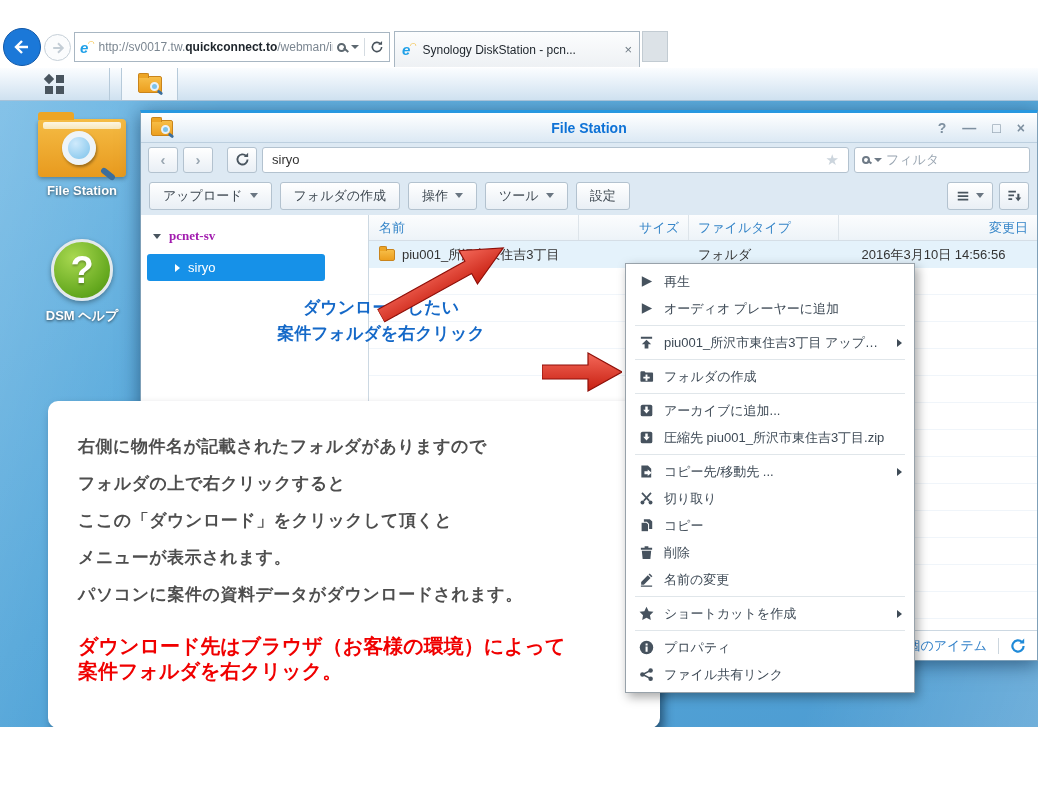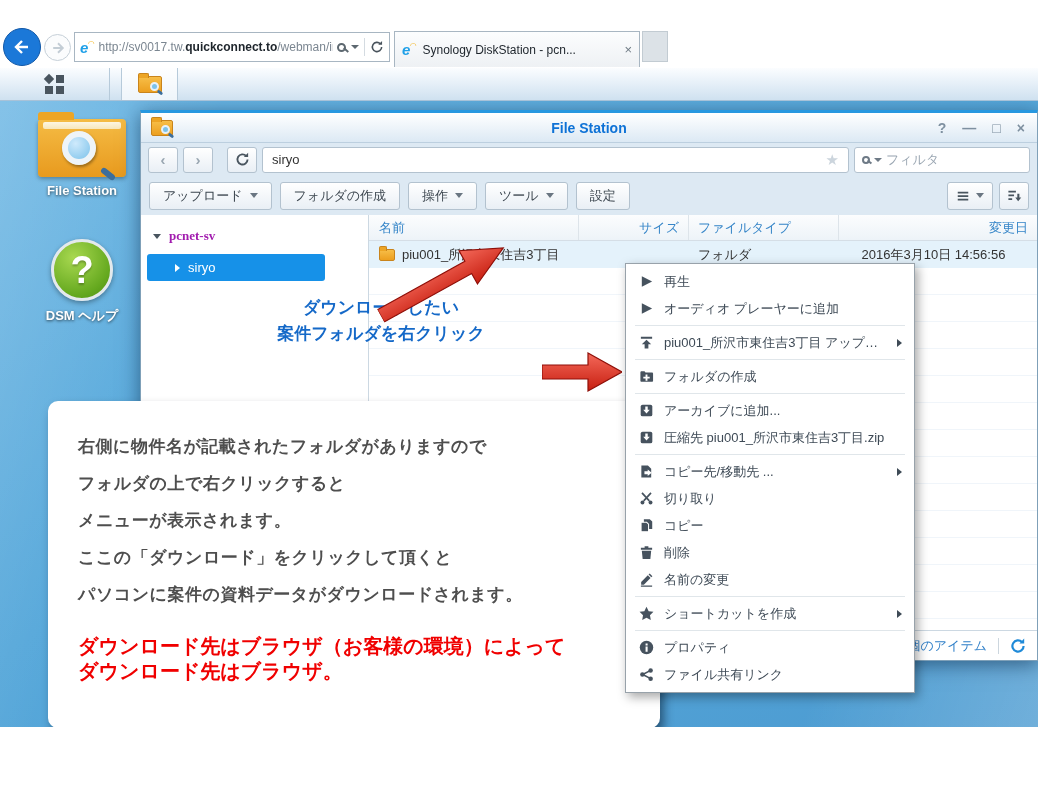--- a/index.html
+++ b/index.html
@@ -465,22 +465,22 @@
             <stop offset="0" stop-color="#f4695a"></stop>
             <stop offset="1" stop-color="#c71e10"></stop>
           </linearGradient>
         </defs>
       <polygon points="0,15 46,15 46,3 80,22 46,41 46,29 0,29" fill="url(#ag2)" stroke="#8f0f08" stroke-width="1.2"></polygon>
     </svg>
 
     <div class="note-box">
       <div class="note-line">右側に物件名が記載されたフォルダがありますので</div>
       <div class="note-line">フォルダの上で右クリックすると</div>
+      <div class="note-line">ここの「ダウンロード」をクリックして頂くと</div>
       <div class="note-line">メニューが表示されます。</div>
-      <div class="note-line">ここの「ダウンロード」をクリックして頂くと</div>
       <div class="note-line">パソコンに案件の資料データがダウンロードされます。</div>
       <div class="warn">
         <div>ダウンロード先はブラウザ（お客様の環境）によって</div>
-        <div>ダウンロード先はブラウザ。</div>
+        <div>案件フォルダを右クリック。</div>
       </div>
     </div>
   </div>
 </div>
 
 </body></html>

